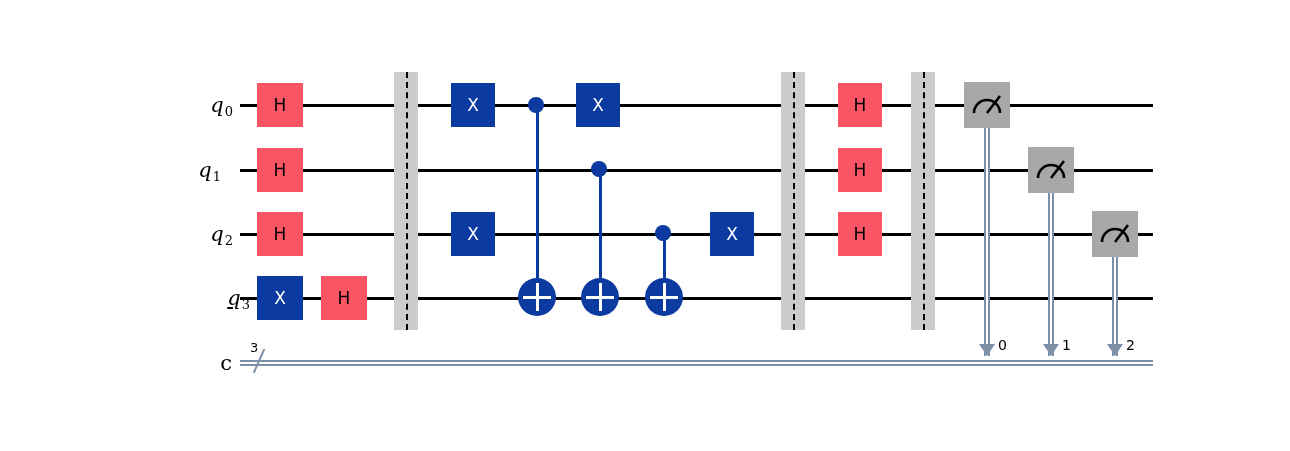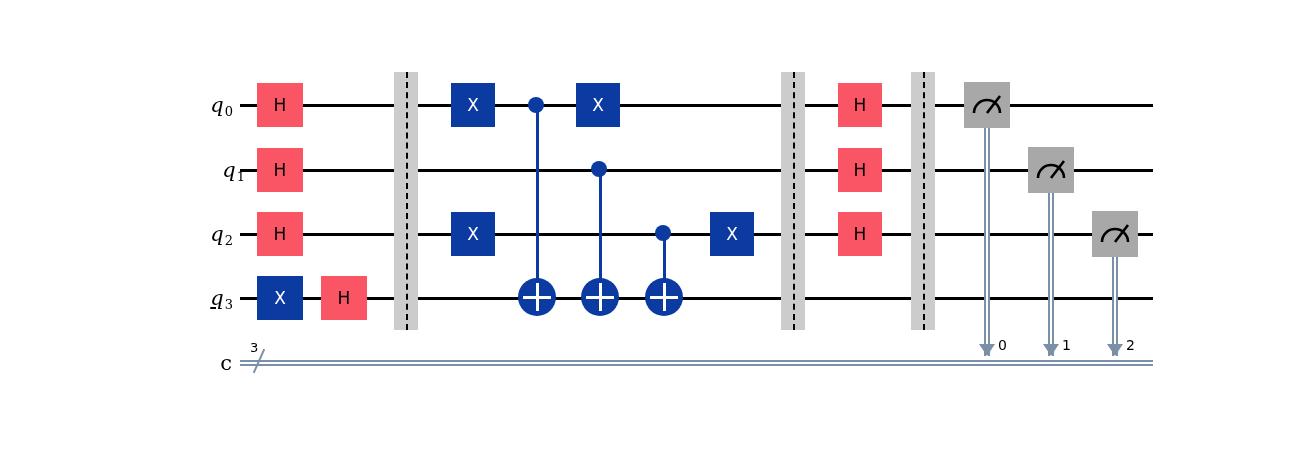--- a/index.html
+++ b/index.html
@@ -159,23 +159,23 @@
     font-size: 14px;
     color: #000000;
   }
 </style>
 </head>
 <body>
 
 <div id="circuit">
 
   <div class="qlabel" style="left:192px; top:105px; width:40px;">q<sub>0</sub></div>
-  <div class="qlabel" style="left:204px; top:170px; width:40px;">q<sub>1</sub></div>
+  <div class="qlabel" style="left:180px; top:170px; width:40px;">q<sub>1</sub></div>
   <div class="qlabel" style="left:192px; top:234px; width:40px;">q<sub>2</sub></div>
-  <div class="qlabel" style="left:192px; top:298px; width:40px;text-decoration:underline;">q<sub>3</sub></div>
+  <div class="qlabel" style="left:209px; top:298px; width:40px;text-decoration:underline;">q<sub>3</sub></div>
   <div class="clabel" style="left:192px; top:363px; width:40px;">c</div>
 
   <div class="wire" style="left:240px; top:104px; width:913px;"></div>
   <div class="wire" style="left:240px; top:169px; width:913px;"></div>
   <div class="wire" style="left:240px; top:233px; width:913px;"></div>
   <div class="wire" style="left:240px; top:297px; width:913px;"></div>
 
   <div class="cwire-dbl" style="left:240px; top:360px; width:913px;"></div>
   <div class="creg-slash" style="left:258px; top:348px; height:26px; transform:rotate(24deg);"></div>
   <div class="creg-count" style="left:250px; top:340px;">3</div>

